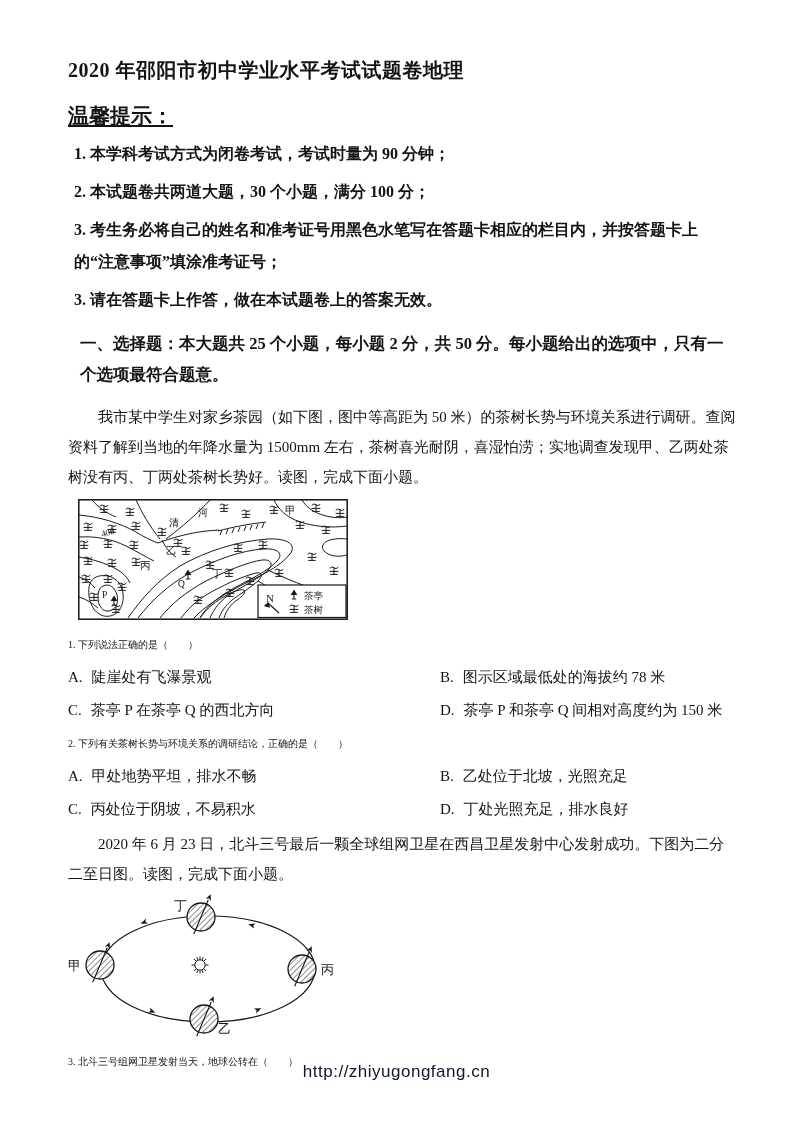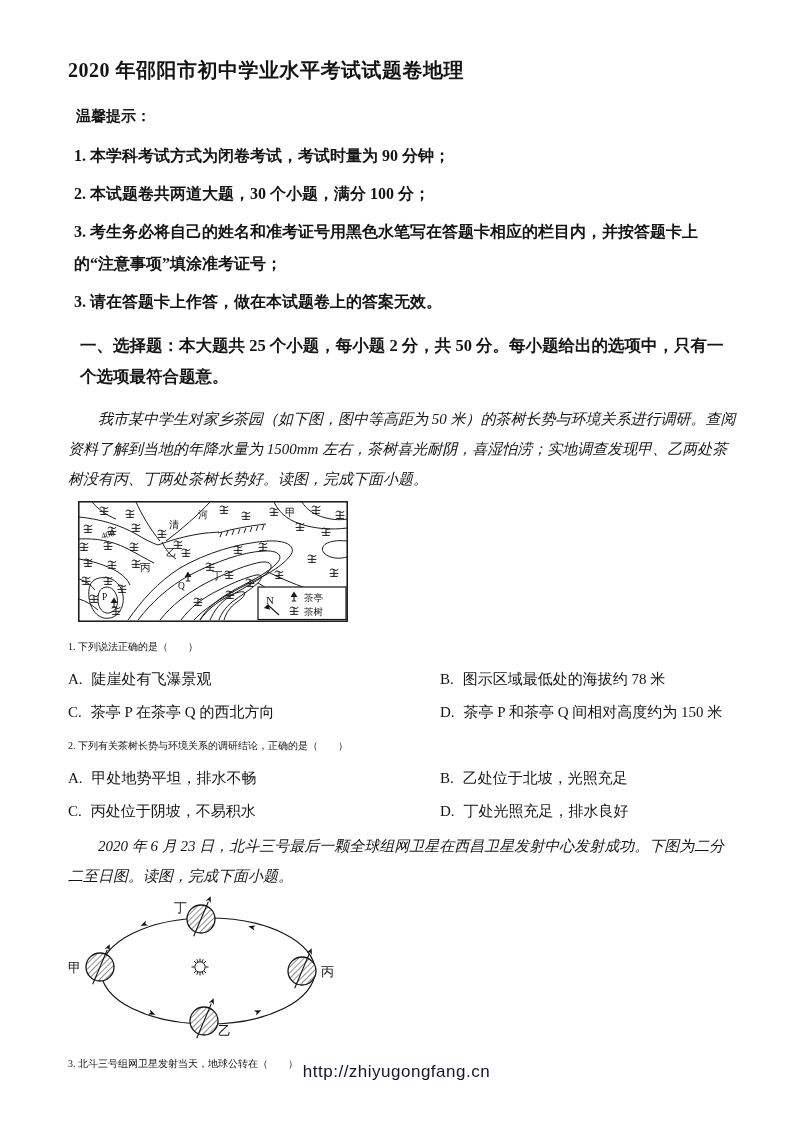--- a/index.html
+++ b/index.html
@@ -6,26 +6,26 @@
   body{
     width:793px;height:1122px;background:#ffffff;color:#141414;
     font-family:"Liberation Serif","DejaVu Serif",serif;
     position:relative;overflow:hidden;
   }
   .page{padding:56px 56px 0 68px;}
   .title{
     text-align:left;font-size:20px;font-weight:700;
     margin:0 0 16px 0;line-height:28px;letter-spacing:0.5px;
   }
-  .notice-heading{font-size:15px;font-weight:700;margin:8px;line-height:32px;}
+  .notice-heading{font-size:21px;font-weight:700;margin:0;line-height:32px;text-decoration:underline;}
   .notice-item{font-size:16px;font-weight:700;margin:6px;line-height:32px;}
   .section-heading{font-size:16.5px;font-weight:700;margin:12px;line-height:31px;}
   .passage{
     font-size:15px;line-height:30px;margin:3px 0 0 0;
-    text-indent:2em;font-style:italic;
+    text-indent:2em;
   }
   .fig{margin:0;}
   .fig-map{margin:7px 0 4px 10px;}
   .fig-orbit{margin:4px 0 0 -6px;}
   .qstem{font-size:10px;margin:0;line-height:33px;font-weight:400;}
   .optrow{display:flex;font-size:15px;line-height:33px;}
   .opt{display:flex;align-items:baseline;}
   .opt-a{width:372px;flex:0 0 372px;}
   .opt-key{margin-right:9px;}
   .footer{

